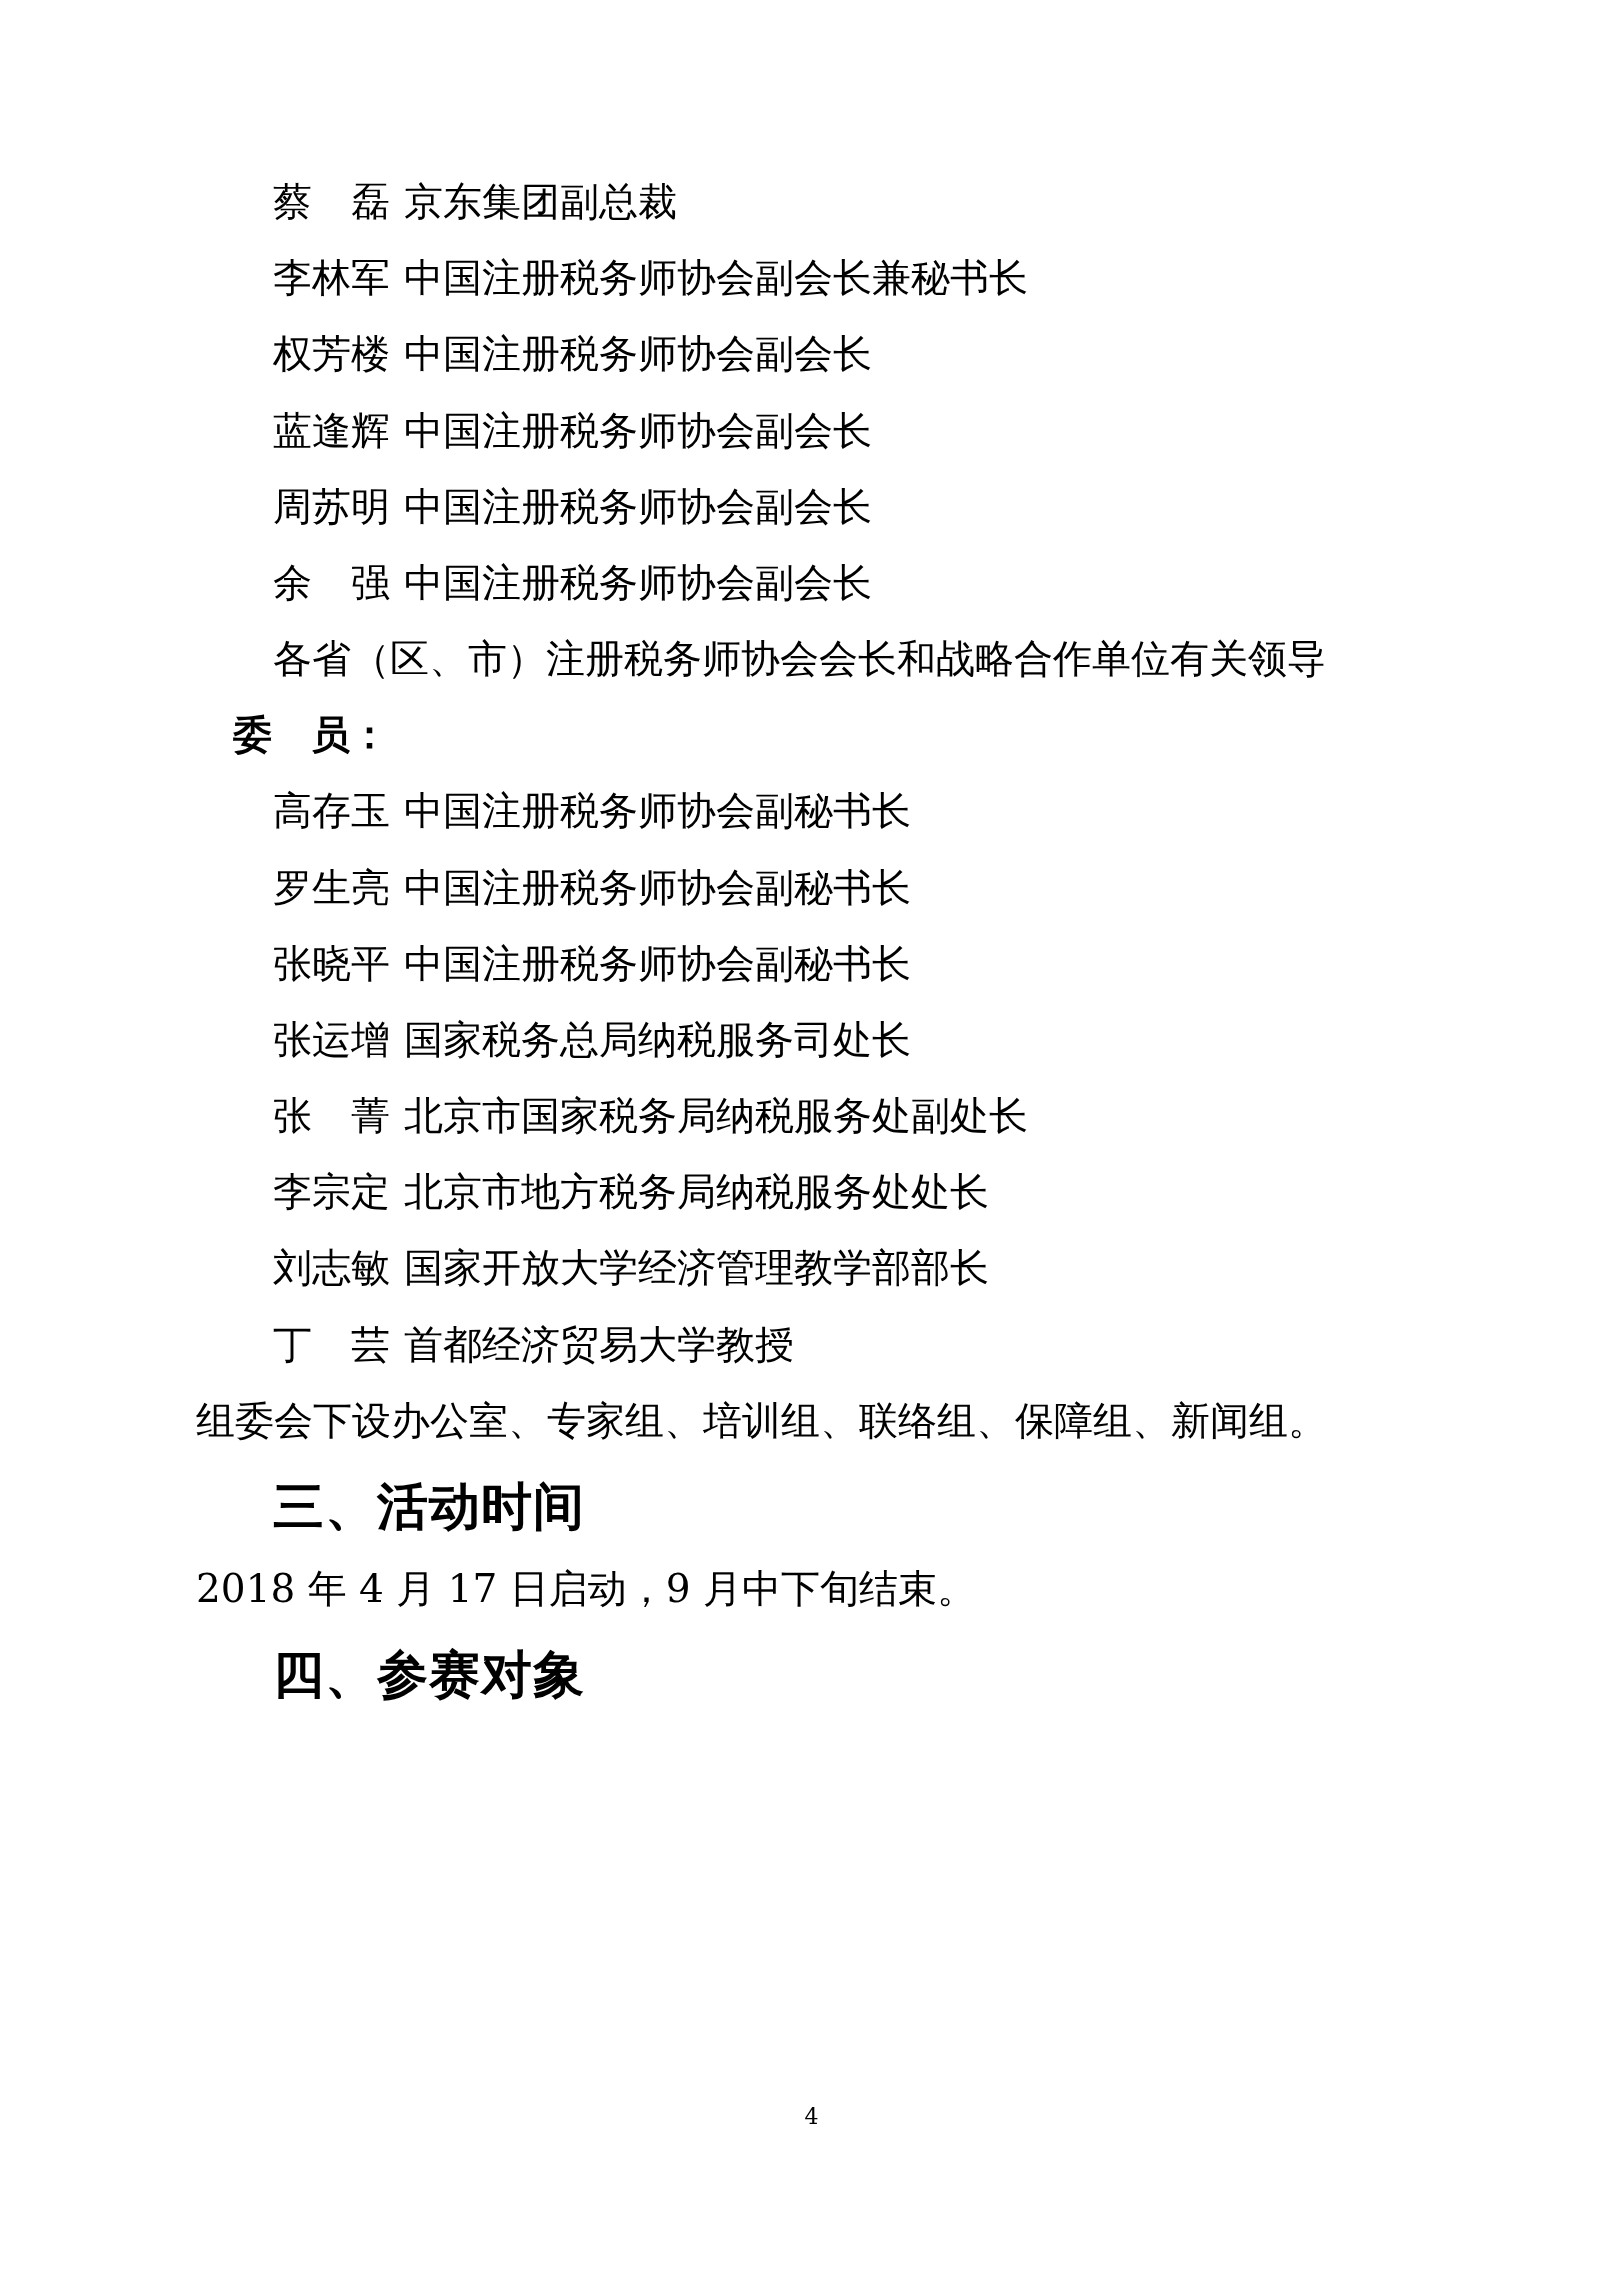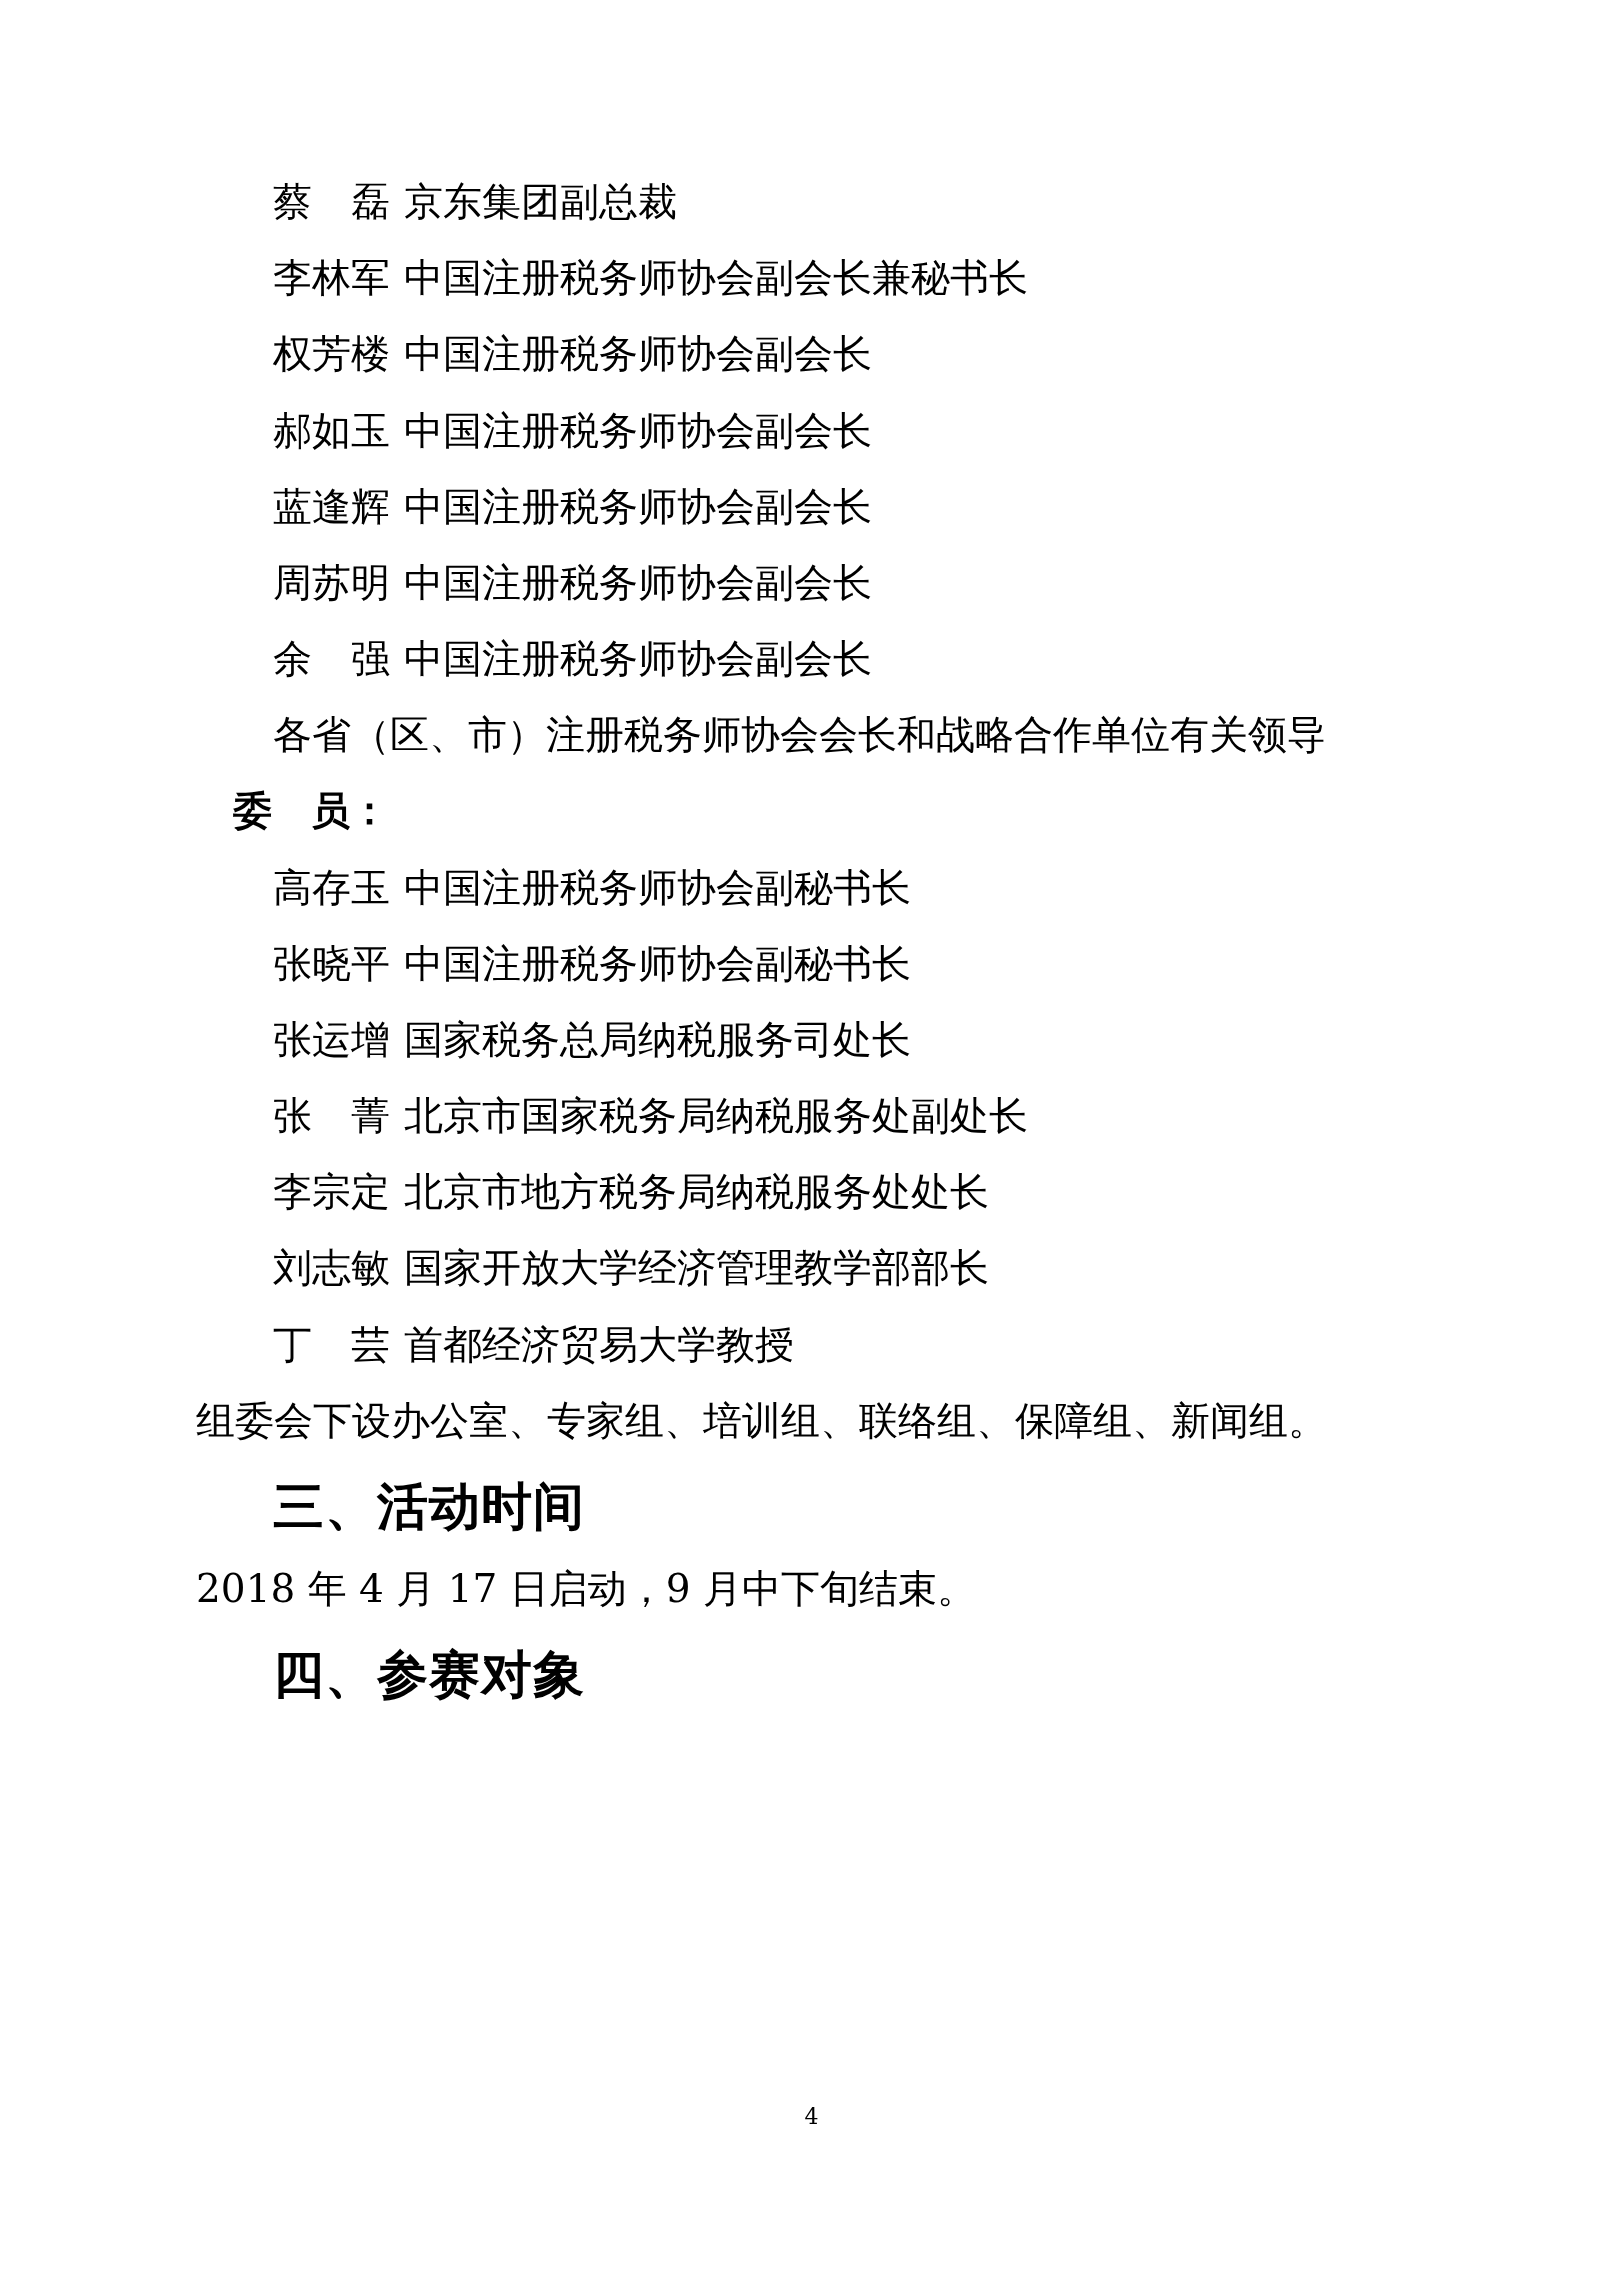--- a/index.html
+++ b/index.html
@@ -79,32 +79,32 @@
 </head>
 <body>
 
 <div class="page">
   <div class="doc-body">
 
     <div>
       <div class="row row-indent"><span class="name">蔡　磊</span><span class="title-text">京东集团副总裁</span></div>
       <div class="row row-indent"><span class="name">李林军</span><span class="title-text">中国注册税务师协会副会长兼秘书长</span></div>
       <div class="row row-indent"><span class="name">权芳楼</span><span class="title-text">中国注册税务师协会副会长</span></div>
-      <div class="row row-indent"><span class="name">郝如玉</span><span class="title-text">中国注册税务师协会副会长</span></div>
       <div class="row row-indent"><span class="name">蓝逢辉</span><span class="title-text">中国注册税务师协会副会长</span></div>
       <div class="row row-indent"><span class="name">周苏明</span><span class="title-text">中国注册税务师协会副会长</span></div>
       <div class="row row-indent"><span class="name">余　强</span><span class="title-text">中国注册税务师协会副会长</span></div>
     </div>
 
     <div class="para-wrap">各省（区、市）注册税务师协会会长和战略合作单位有关领导</div>
 
     <div class="label-row">委　员：</div>
 
     <div>
       <div class="row row-indent"><span class="name">高存玉</span><span class="title-text">中国注册税务师协会副秘书长</span></div>
+      <div class="row row-indent"><span class="name">罗生亮</span><span class="title-text">中国注册税务师协会副秘书长</span></div>
       <div class="row row-indent"><span class="name">张晓平</span><span class="title-text">中国注册税务师协会副秘书长</span></div>
       <div class="row row-indent"><span class="name">张运增</span><span class="title-text">国家税务总局纳税服务司处长</span></div>
       <div class="row row-indent"><span class="name">张　菁</span><span class="title-text">北京市国家税务局纳税服务处副处长</span></div>
       <div class="row row-indent"><span class="name">李宗定</span><span class="title-text">北京市地方税务局纳税服务处处长</span></div>
       <div class="row row-indent"><span class="name">刘志敏</span><span class="title-text">国家开放大学经济管理教学部部长</span></div>
       <div class="row row-indent"><span class="name">丁　芸</span><span class="title-text">首都经济贸易大学教授</span></div>
     </div>
 
     <div class="para-flush">组委会下设办公室、专家组、培训组、联络组、保障组、新闻组。</div>
 

